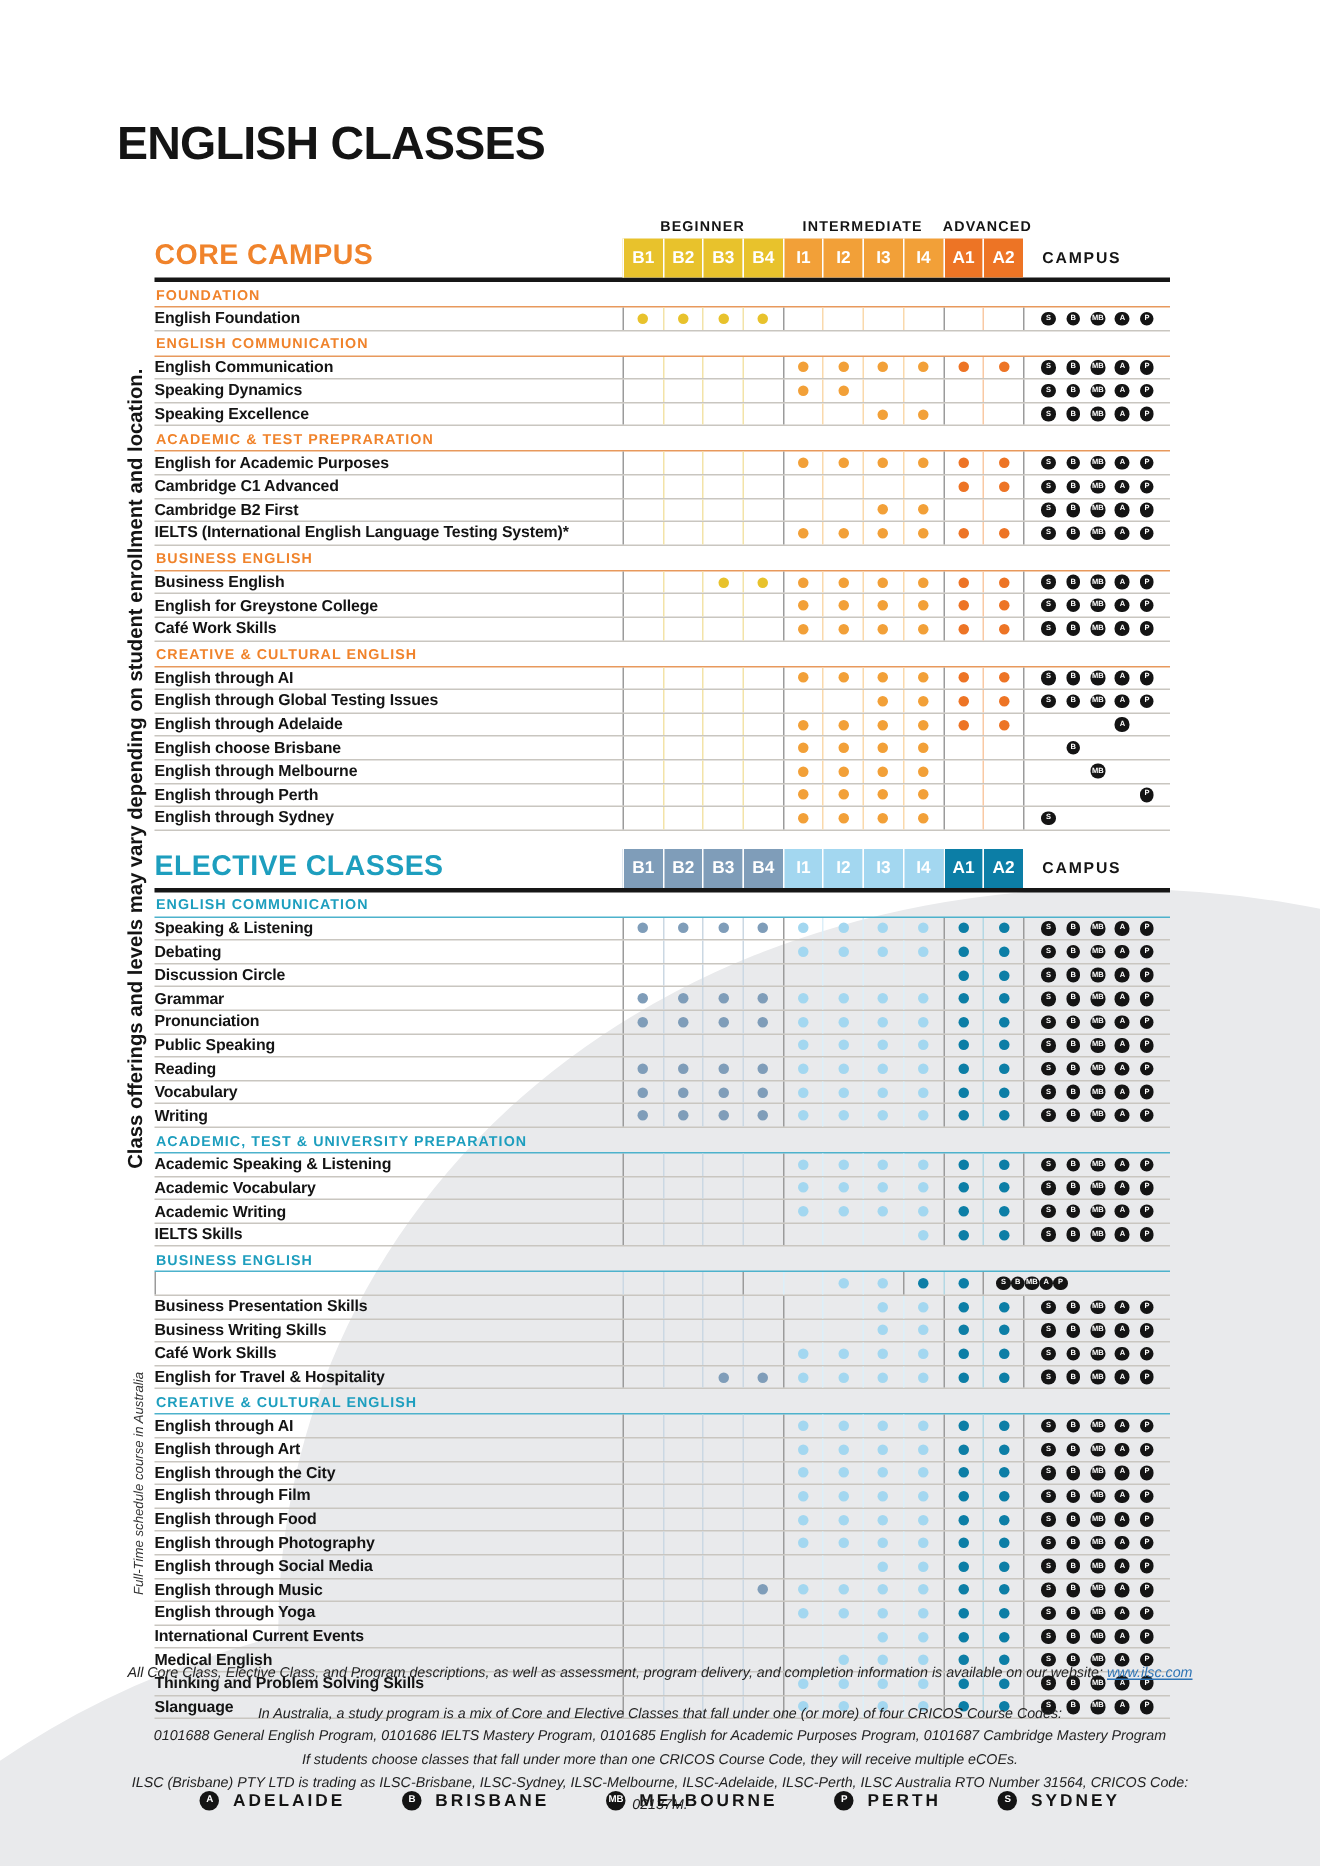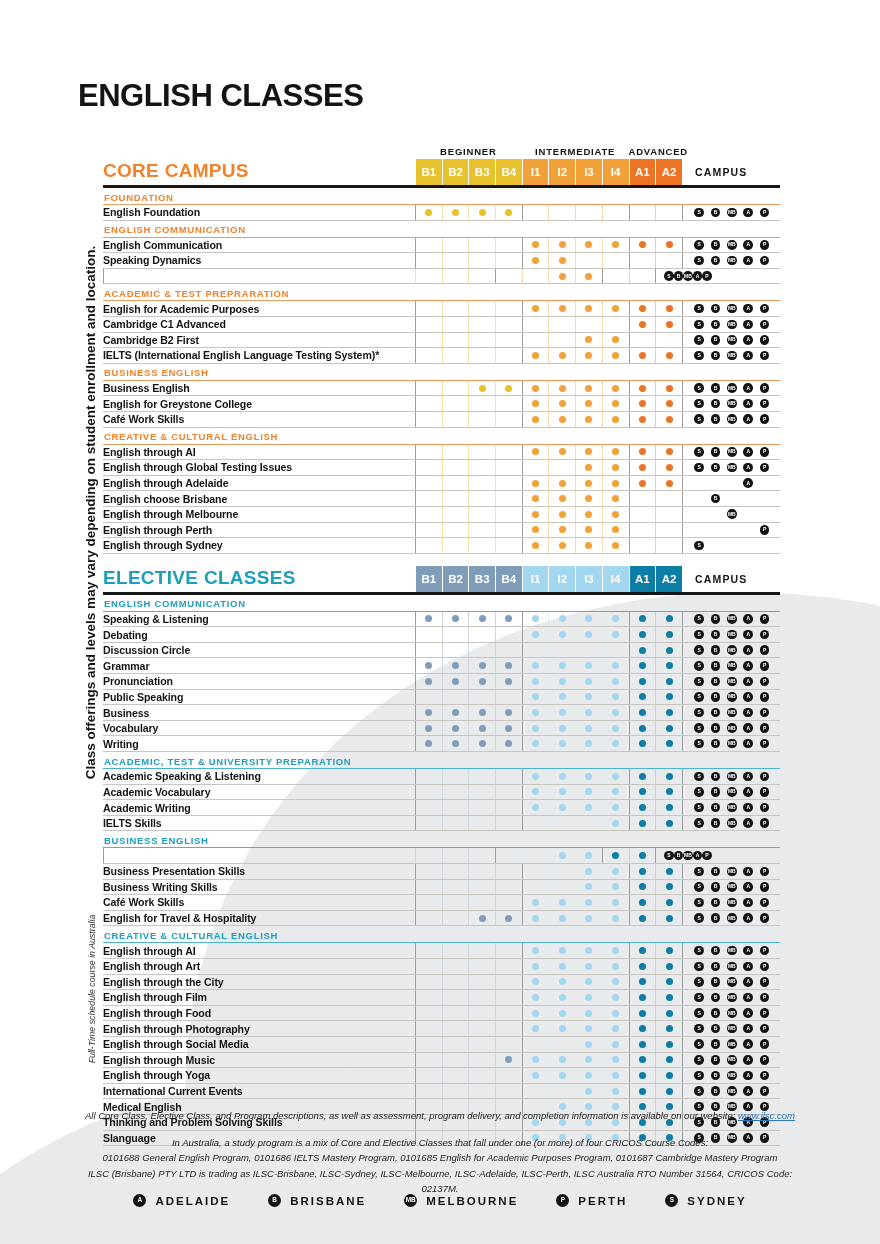--- a/index.html
+++ b/index.html
@@ -192,20 +192,21 @@
               </span>
               <span class="cslot">
                 <span class="cdot">A</span>
               </span>
               <span class="cslot">
                 <span class="cdot">P</span>
               </span>
             </div>
           </div>
           <div class="crow">
+            <div class="namecell">Speaking Excellence</div>
             <div class="lcell" style="border-left-color: rgb(155, 155, 155);"></div>
             <div class="lcell" style="border-left-color: rgb(243, 227, 168);"></div>
             <div class="lcell" style="border-left-color: rgb(243, 227, 168);"></div>
             <div class="lcell" style="border-left-color: rgb(243, 227, 168);"></div>
             <div class="lcell" style="border-left-color: rgb(155, 155, 155);"></div>
             <div class="lcell" style="border-left-color: rgb(250, 217, 172);"></div>
             <div class="lcell" style="border-left-color: rgb(250, 217, 172);">
               <span class="dot" style="background: rgb(242, 160, 56);"></span>
             </div>
             <div class="lcell" style="border-left-color: rgb(250, 217, 172);">
@@ -1029,21 +1030,21 @@
               </span>
               <span class="cslot">
                 <span class="cdot">A</span>
               </span>
               <span class="cslot">
                 <span class="cdot">P</span>
               </span>
             </div>
           </div>
           <div class="crow">
-            <div class="namecell">Business</div>
+            <div class="namecell">Reading</div>
             <div class="lcell" style="border-left-color: rgb(155, 155, 155);">
               <span class="dot" style="background: rgb(127, 157, 185);"></span>
             </div>
             <div class="lcell" style="border-left-color: rgb(203, 216, 227);">
               <span class="dot" style="background: rgb(127, 157, 185);"></span>
             </div>
             <div class="lcell" style="border-left-color: rgb(203, 216, 227);">
               <span class="dot" style="background: rgb(127, 157, 185);"></span>
             </div>
             <div class="lcell" style="border-left-color: rgb(203, 216, 227);">
@@ -2092,20 +2093,21 @@
         </div>
       </div>
   </div>
 
   <div class="footer">
     <div class="lead">
       <span>All Core Class, Elective Class, and Program descriptions, as well as assessment, program delivery, and completion information is available on our website: </span><a href="#">www.ilsc.com</a>
     </div>
     <div>In Australia, a study program is a mix of Core and Elective Classes that fall under one (or more) of four CRICOS Course Codes:</div>
     <div>0101688 General English Program, 0101686 IELTS Mastery Program, 0101685 English for Academic Purposes Program, 0101687 Cambridge Mastery Program</div>
+    <div>If students choose classes that fall under more than one CRICOS Course Code, they will receive multiple eCOEs.</div>
     <div>ILSC (Brisbane) PTY LTD is trading as ILSC-Brisbane, ILSC-Sydney, ILSC-Melbourne, ILSC-Adelaide, ILSC-Perth, ILSC Australia RTO Number 31564, CRICOS Code: 02137M.</div>
   </div>
 
   <div class="legend" id="legend">
       <div class="legend-item">
         <span class="legend-dot">A</span>
         <span>ADELAIDE</span>
       </div>
       <div class="legend-item">
         <span class="legend-dot">B</span>

